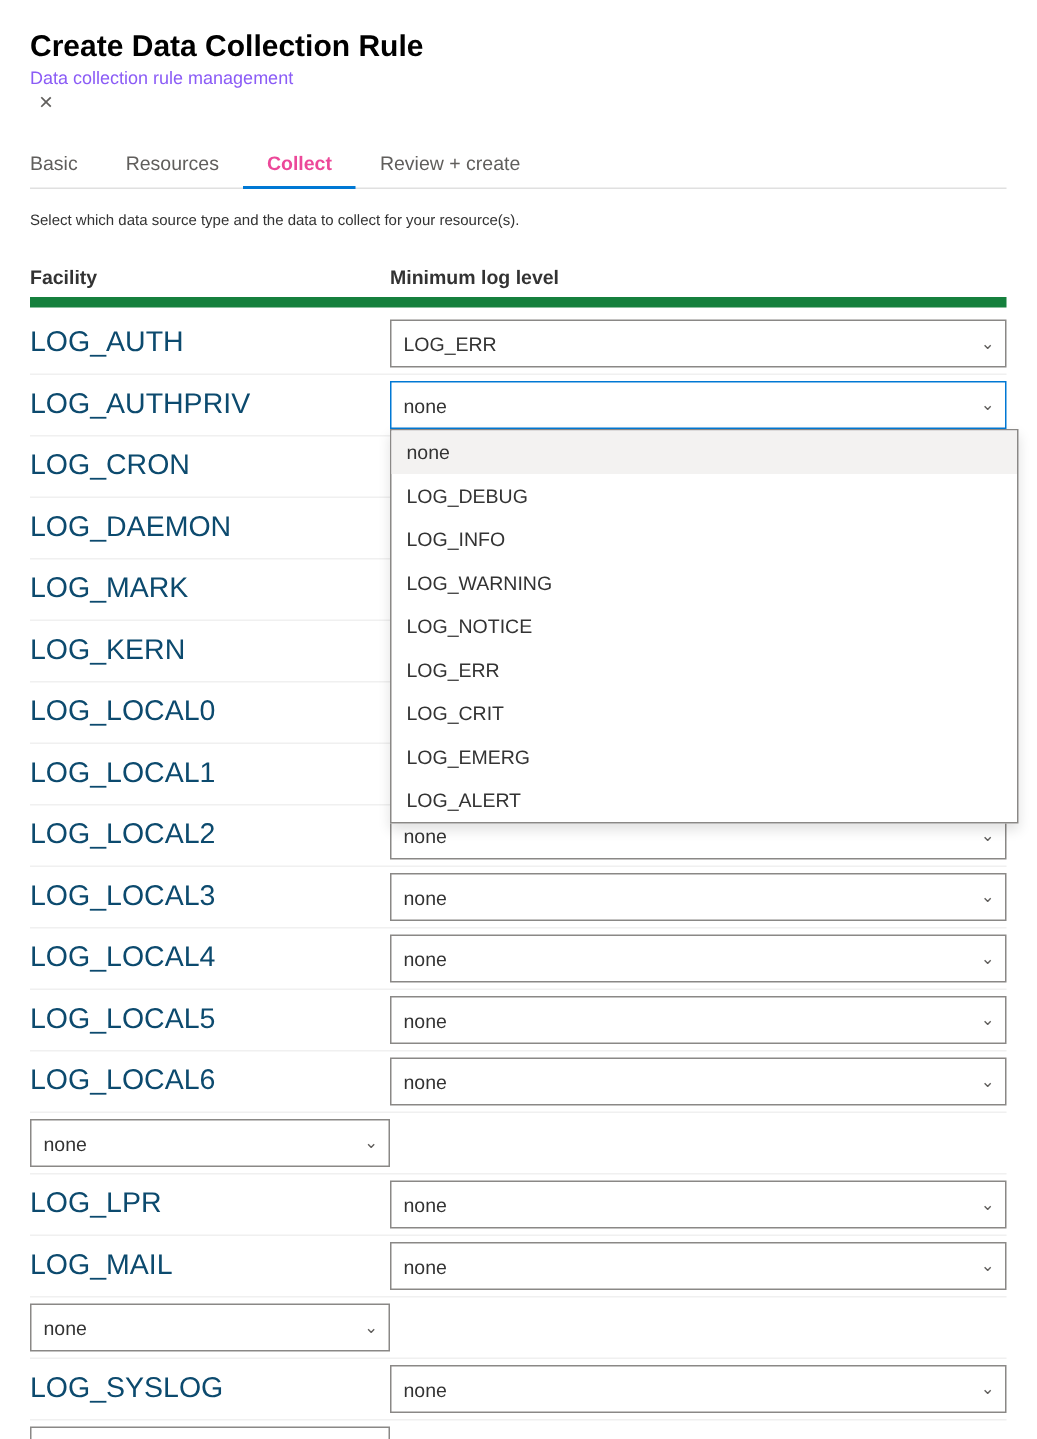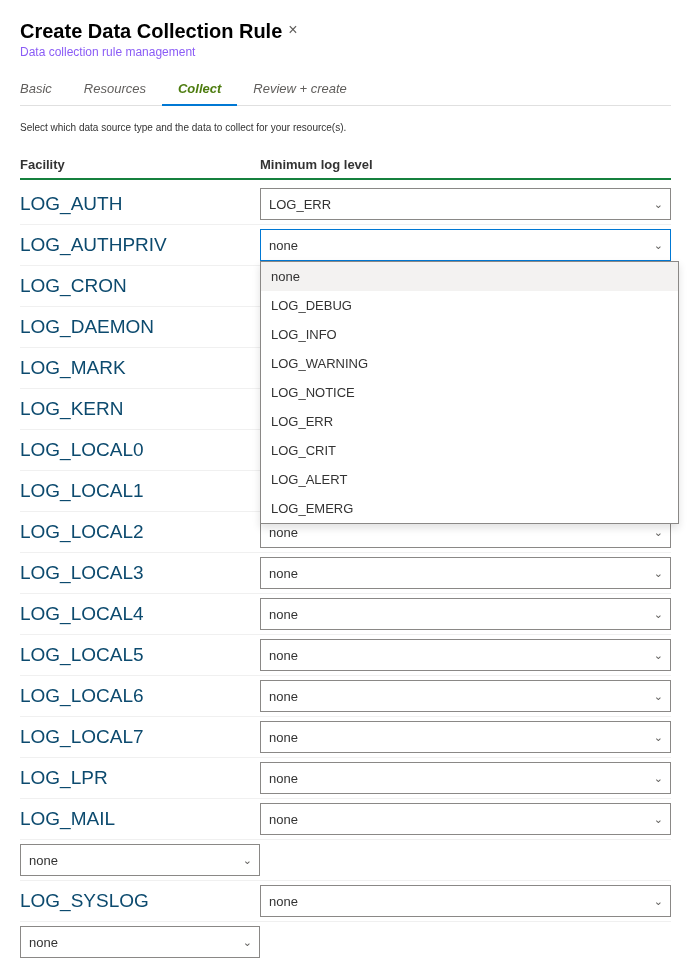--- a/index.html
+++ b/index.html
@@ -19,20 +19,21 @@
       width: 691px;
       min-height: 959px;
       padding: 20px 20px 0 20px;
       position: relative;
     }
 
     .dialog-header {
       display: flex;
       align-items: flex-start;
       margin-bottom: 4px;
+      flex-direction: column;
     }
 
     .dialog-title {
       font-size: 20px;
       font-weight: 600;
       color: #000;
     }
 
     .dialog-subtitle {
       font-size: 12px;
@@ -49,56 +50,55 @@
       padding: 2px 6px;
       line-height: 1;
     }
 
     .tabs {
       display: flex;
       border-bottom: 1px solid #e0e0e0;
       margin-top: 14px;
       margin-bottom: 16px;
       gap: 0;
-      font-style: italic;
     }
 
     .tab {
       padding: 8px 16px;
       cursor: pointer;
       font-size: 13px;
       color: #605e5c;
       border-bottom: 2px solid transparent;
       margin-bottom: -1px;
       text-decoration: none;
     }
 
     .tab:first-child { padding-left: 0; }
 
     .tab.active {
-      color: #4d7c0f;
+      color: #ec4899;
       border-bottom: 2px solid #0078d4;
       font-weight: 600;
     }
 
     .description {
       font-size: 10px;
       color: #333;
       margin-bottom: 18px;
     }
 
     .table-container {
       width: 100%;
     }
 
     .table-header {
       display: grid;
       grid-template-columns: 240px 1fr;
       padding: 6px 0;
-      border-bottom: 2px solid #15803d;
+      border-bottom: 7px solid #15803d;
       margin-bottom: 4px;
     }
 
     .col-header {
       font-size: 13px;
       font-weight: 600;
       color: #333;
     }
 
     .table-row {
@@ -263,22 +263,22 @@
         </div>
 
         <div class="dropdown-popup">
           <div class="dropdown-popup-item highlighted">none</div>
           <div class="dropdown-popup-item">LOG_DEBUG</div>
           <div class="dropdown-popup-item">LOG_INFO</div>
           <div class="dropdown-popup-item">LOG_WARNING</div>
           <div class="dropdown-popup-item">LOG_NOTICE</div>
           <div class="dropdown-popup-item">LOG_ERR</div>
           <div class="dropdown-popup-item">LOG_CRIT</div>
+          <div class="dropdown-popup-item">LOG_EMERG</div>
           <div class="dropdown-popup-item">LOG_ALERT</div>
-          <div class="dropdown-popup-item">LOG_EMERG</div>
         </div>
       </div>
     </div>
 
     <div class="table-row">
       <div class="facility-label">LOG_CRON</div>
       <div class="dropdown-container">
         <select class="dropdown">
           <option>none</option>
         </select>
@@ -380,21 +380,20 @@
       <div class="facility-label">LOG_LOCAL6</div>
       <div class="dropdown-container">
         <select class="dropdown">
           <option>none</option>
         </select>
         <span class="dropdown-arrow">⌄</span>
       </div>
     </div>
 
     <div class="table-row">
-      <div class="facility-label">LOG_LOCAL7</div>
       <div class="dropdown-container">
         <select class="dropdown">
           <option>none</option>
         </select>
         <span class="dropdown-arrow">⌄</span>
       </div>
     </div>
 
     <div class="table-row">
       <div class="facility-label">LOG_LPR</div>

